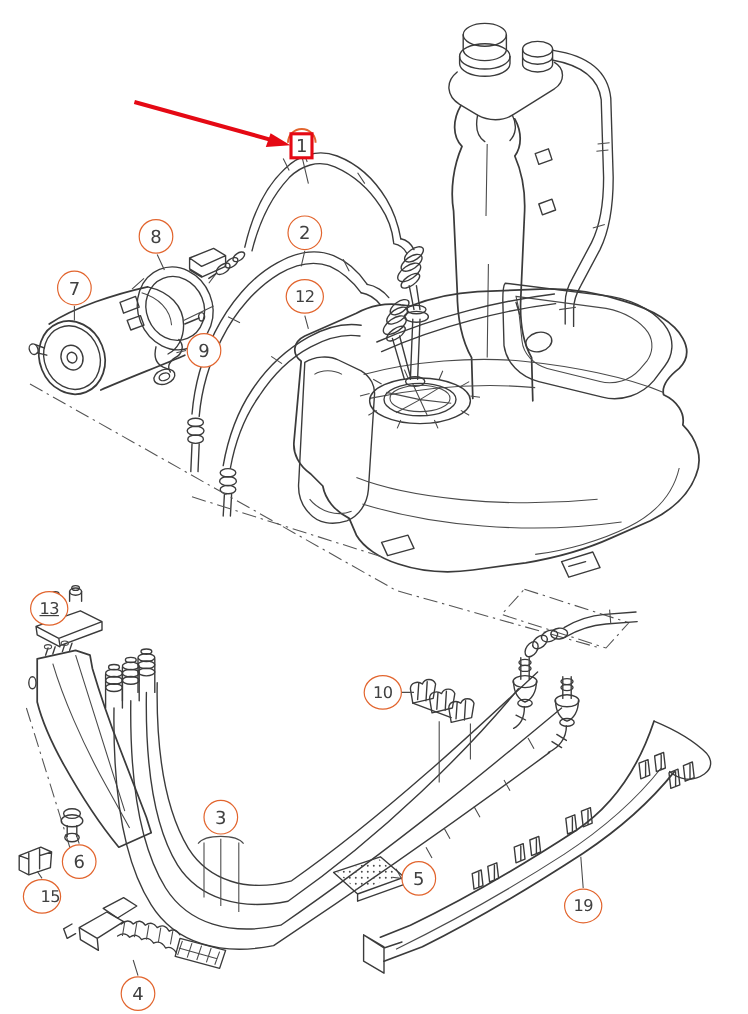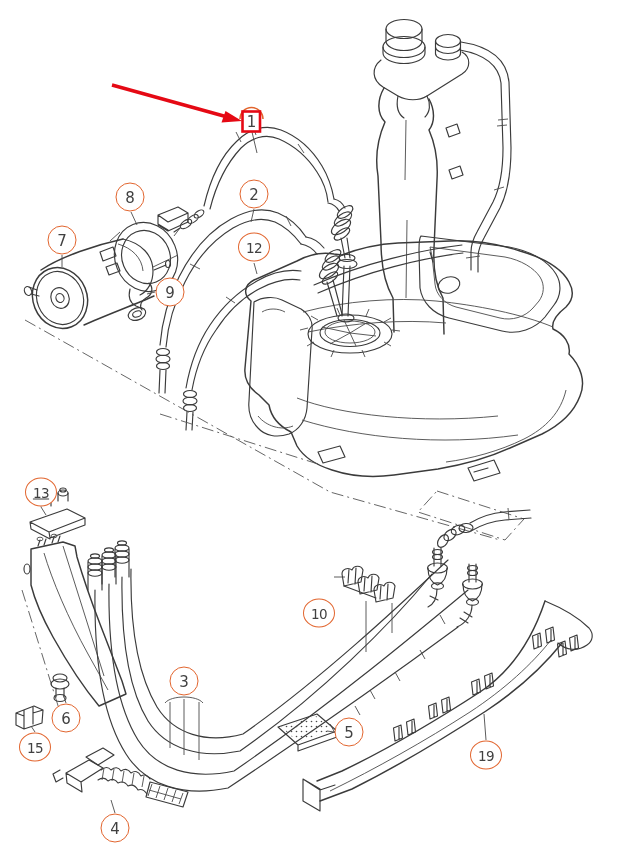--- a/index.html
+++ b/index.html
@@ -290,18 +290,18 @@
 
   <div class="co plain" style="left:251.5px;top:121.5px;"><span>1</span></div>
   <div class="co" style="left:254px;top:194px;"><span>2</span></div>
   <div class="co" style="left:184px;top:681px;"><span>3</span></div>
   <div class="co" style="left:115px;top:828px;"><span>4</span></div>
   <div class="co" style="left:349px;top:732px;"><span>5</span></div>
   <div class="co" style="left:66px;top:718px;"><span>6</span></div>
   <div class="co" style="left:62px;top:240px;"><span>7</span></div>
   <div class="co" style="left:130px;top:197px;"><span>8</span></div>
   <div class="co" style="left:170px;top:292px;"><span>9</span></div>
-  <div class="co w" style="left:319px;top:577px;margin-top:36px;"><span>10</span></div>
+  <div class="co w" style="left:319px;top:577px;"><span>10</span></div>
   <div class="co w" style="left:254px;top:247px;"><span>12</span></div>
-  <div class="co w" style="left:41px;top:492px;text-decoration:underline;"><span>13</span></div>
+  <div class="co w" style="left:41px;top:507px;text-decoration:underline;"><span>13</span></div>
   <div class="co w" style="left:486px;top:755px;"><span>19</span></div>
-  <div class="co w" style="left:35px;top:747px;"><span>15</span></div>
+  <div class="co w" style="left:35px;top:747px;text-align:right;"><span>15</span></div>
 </div>
 
 </body></html>

